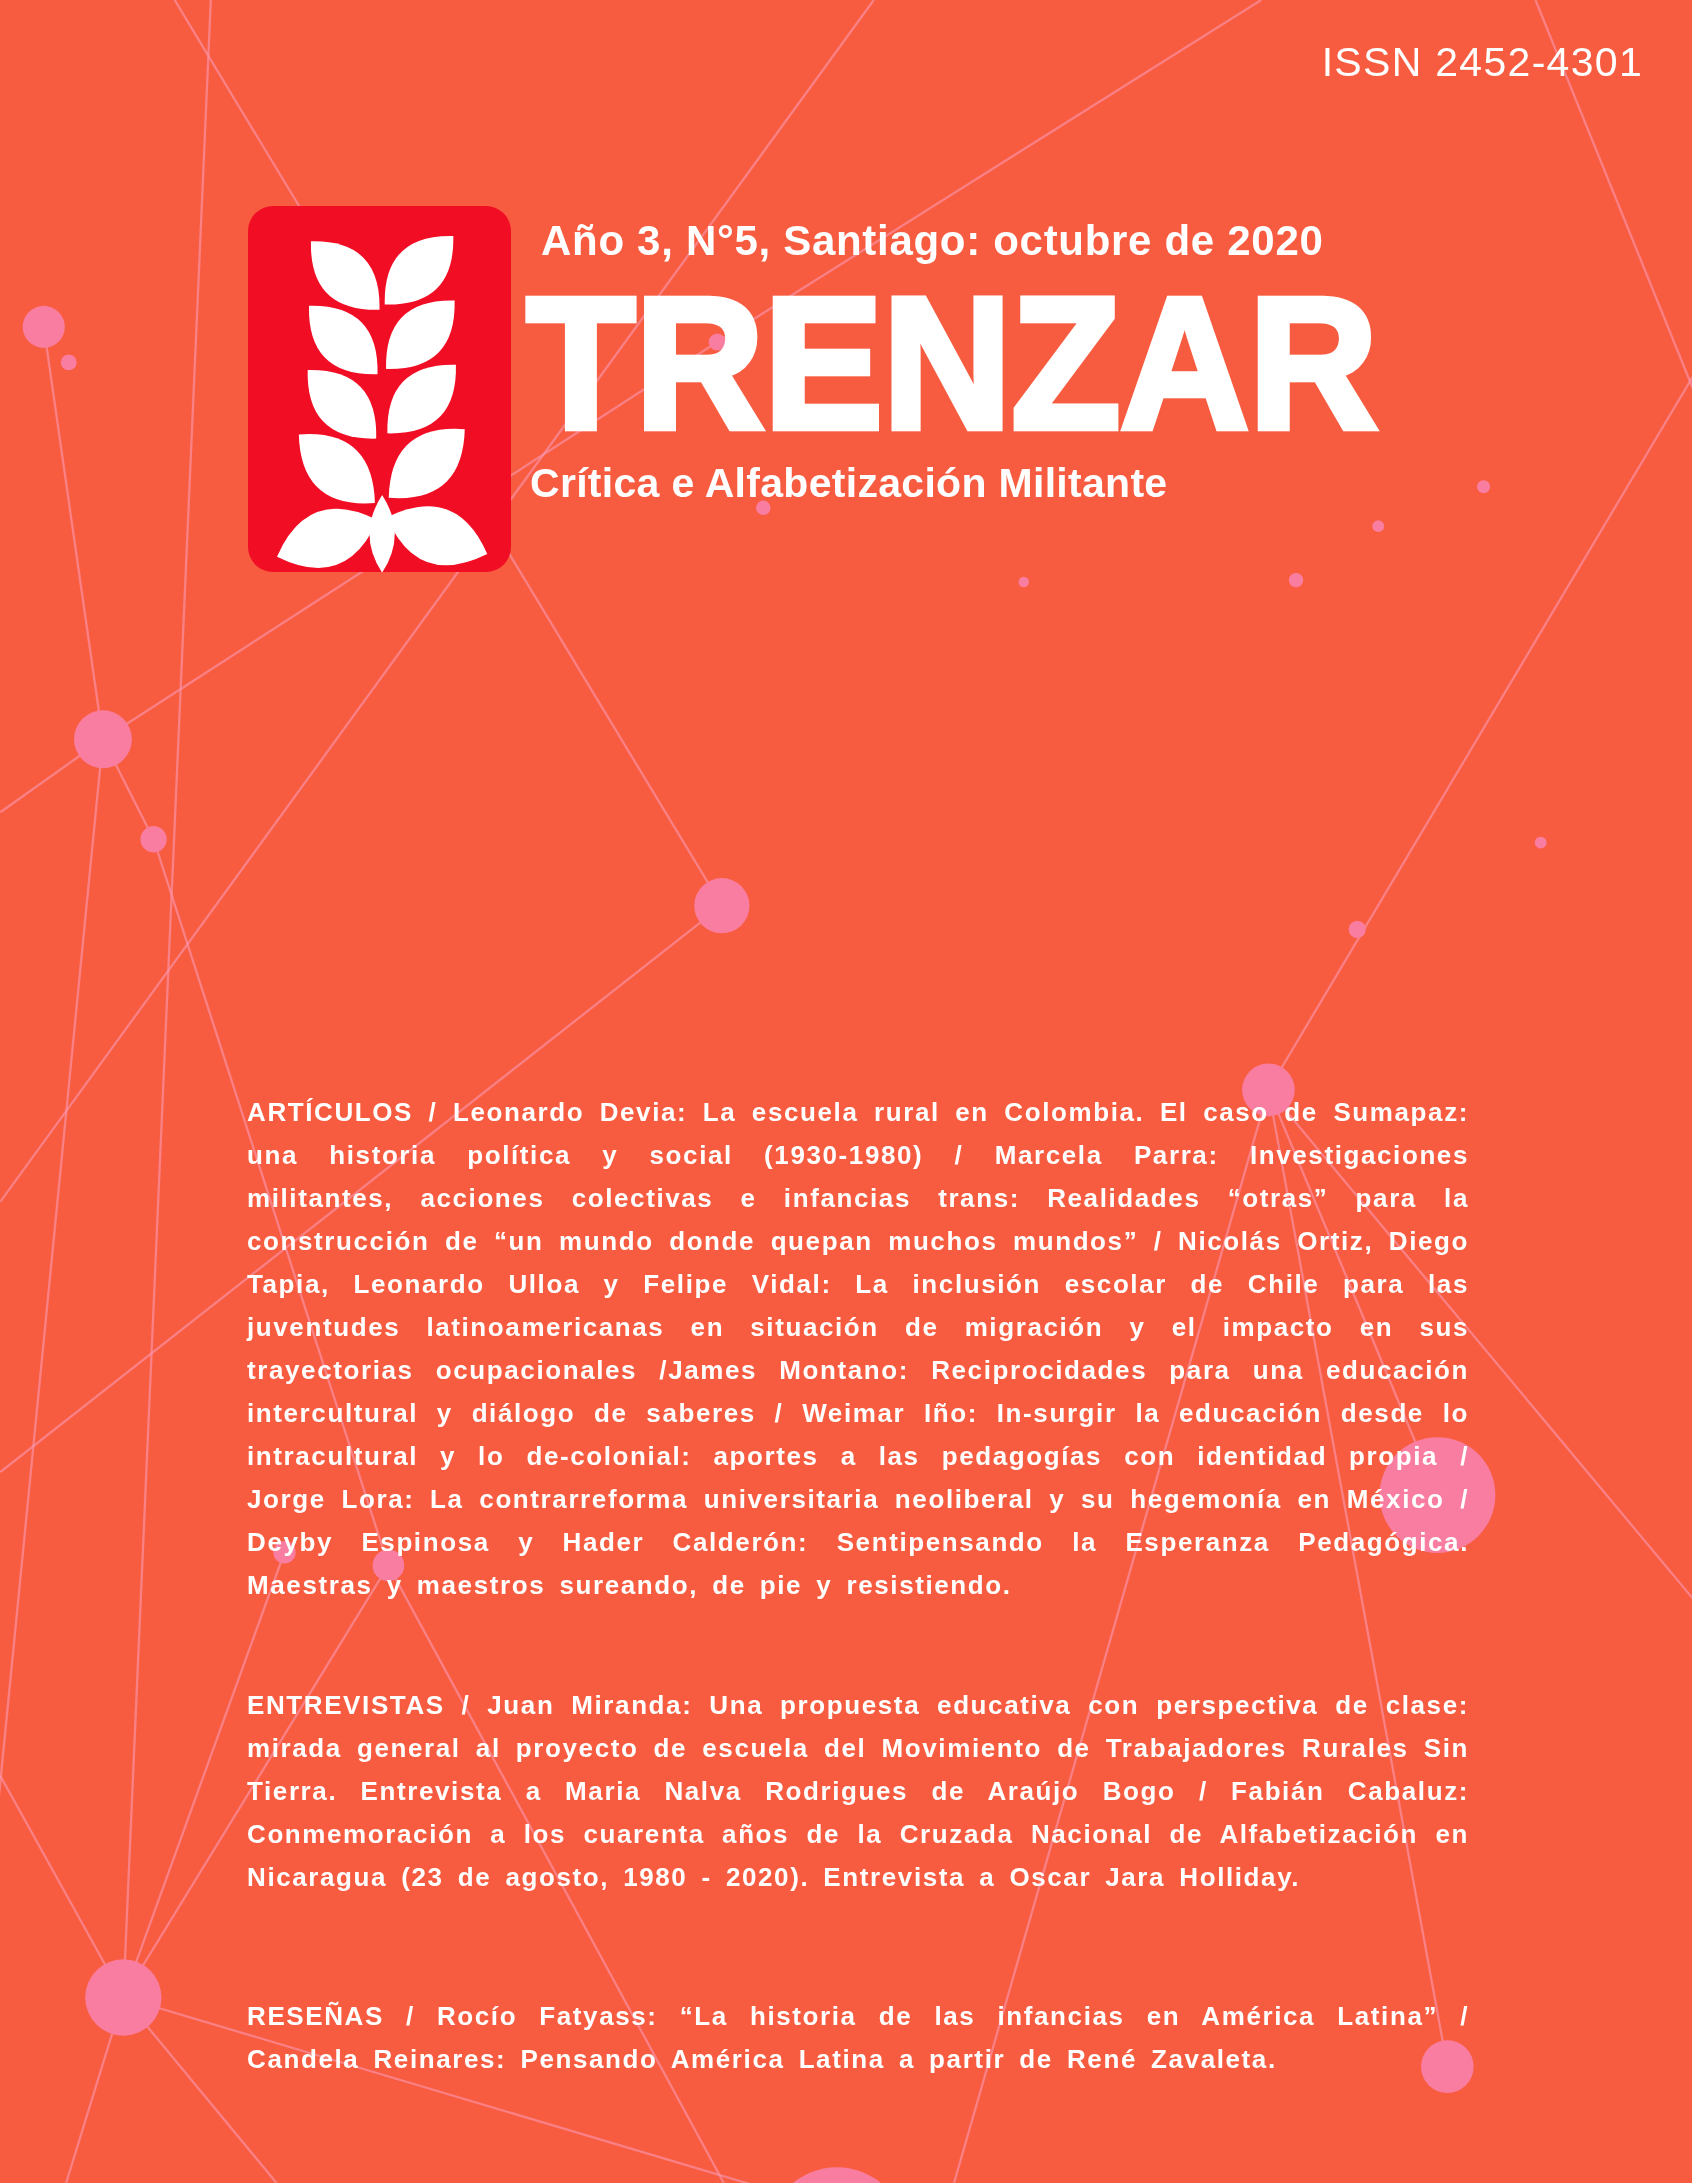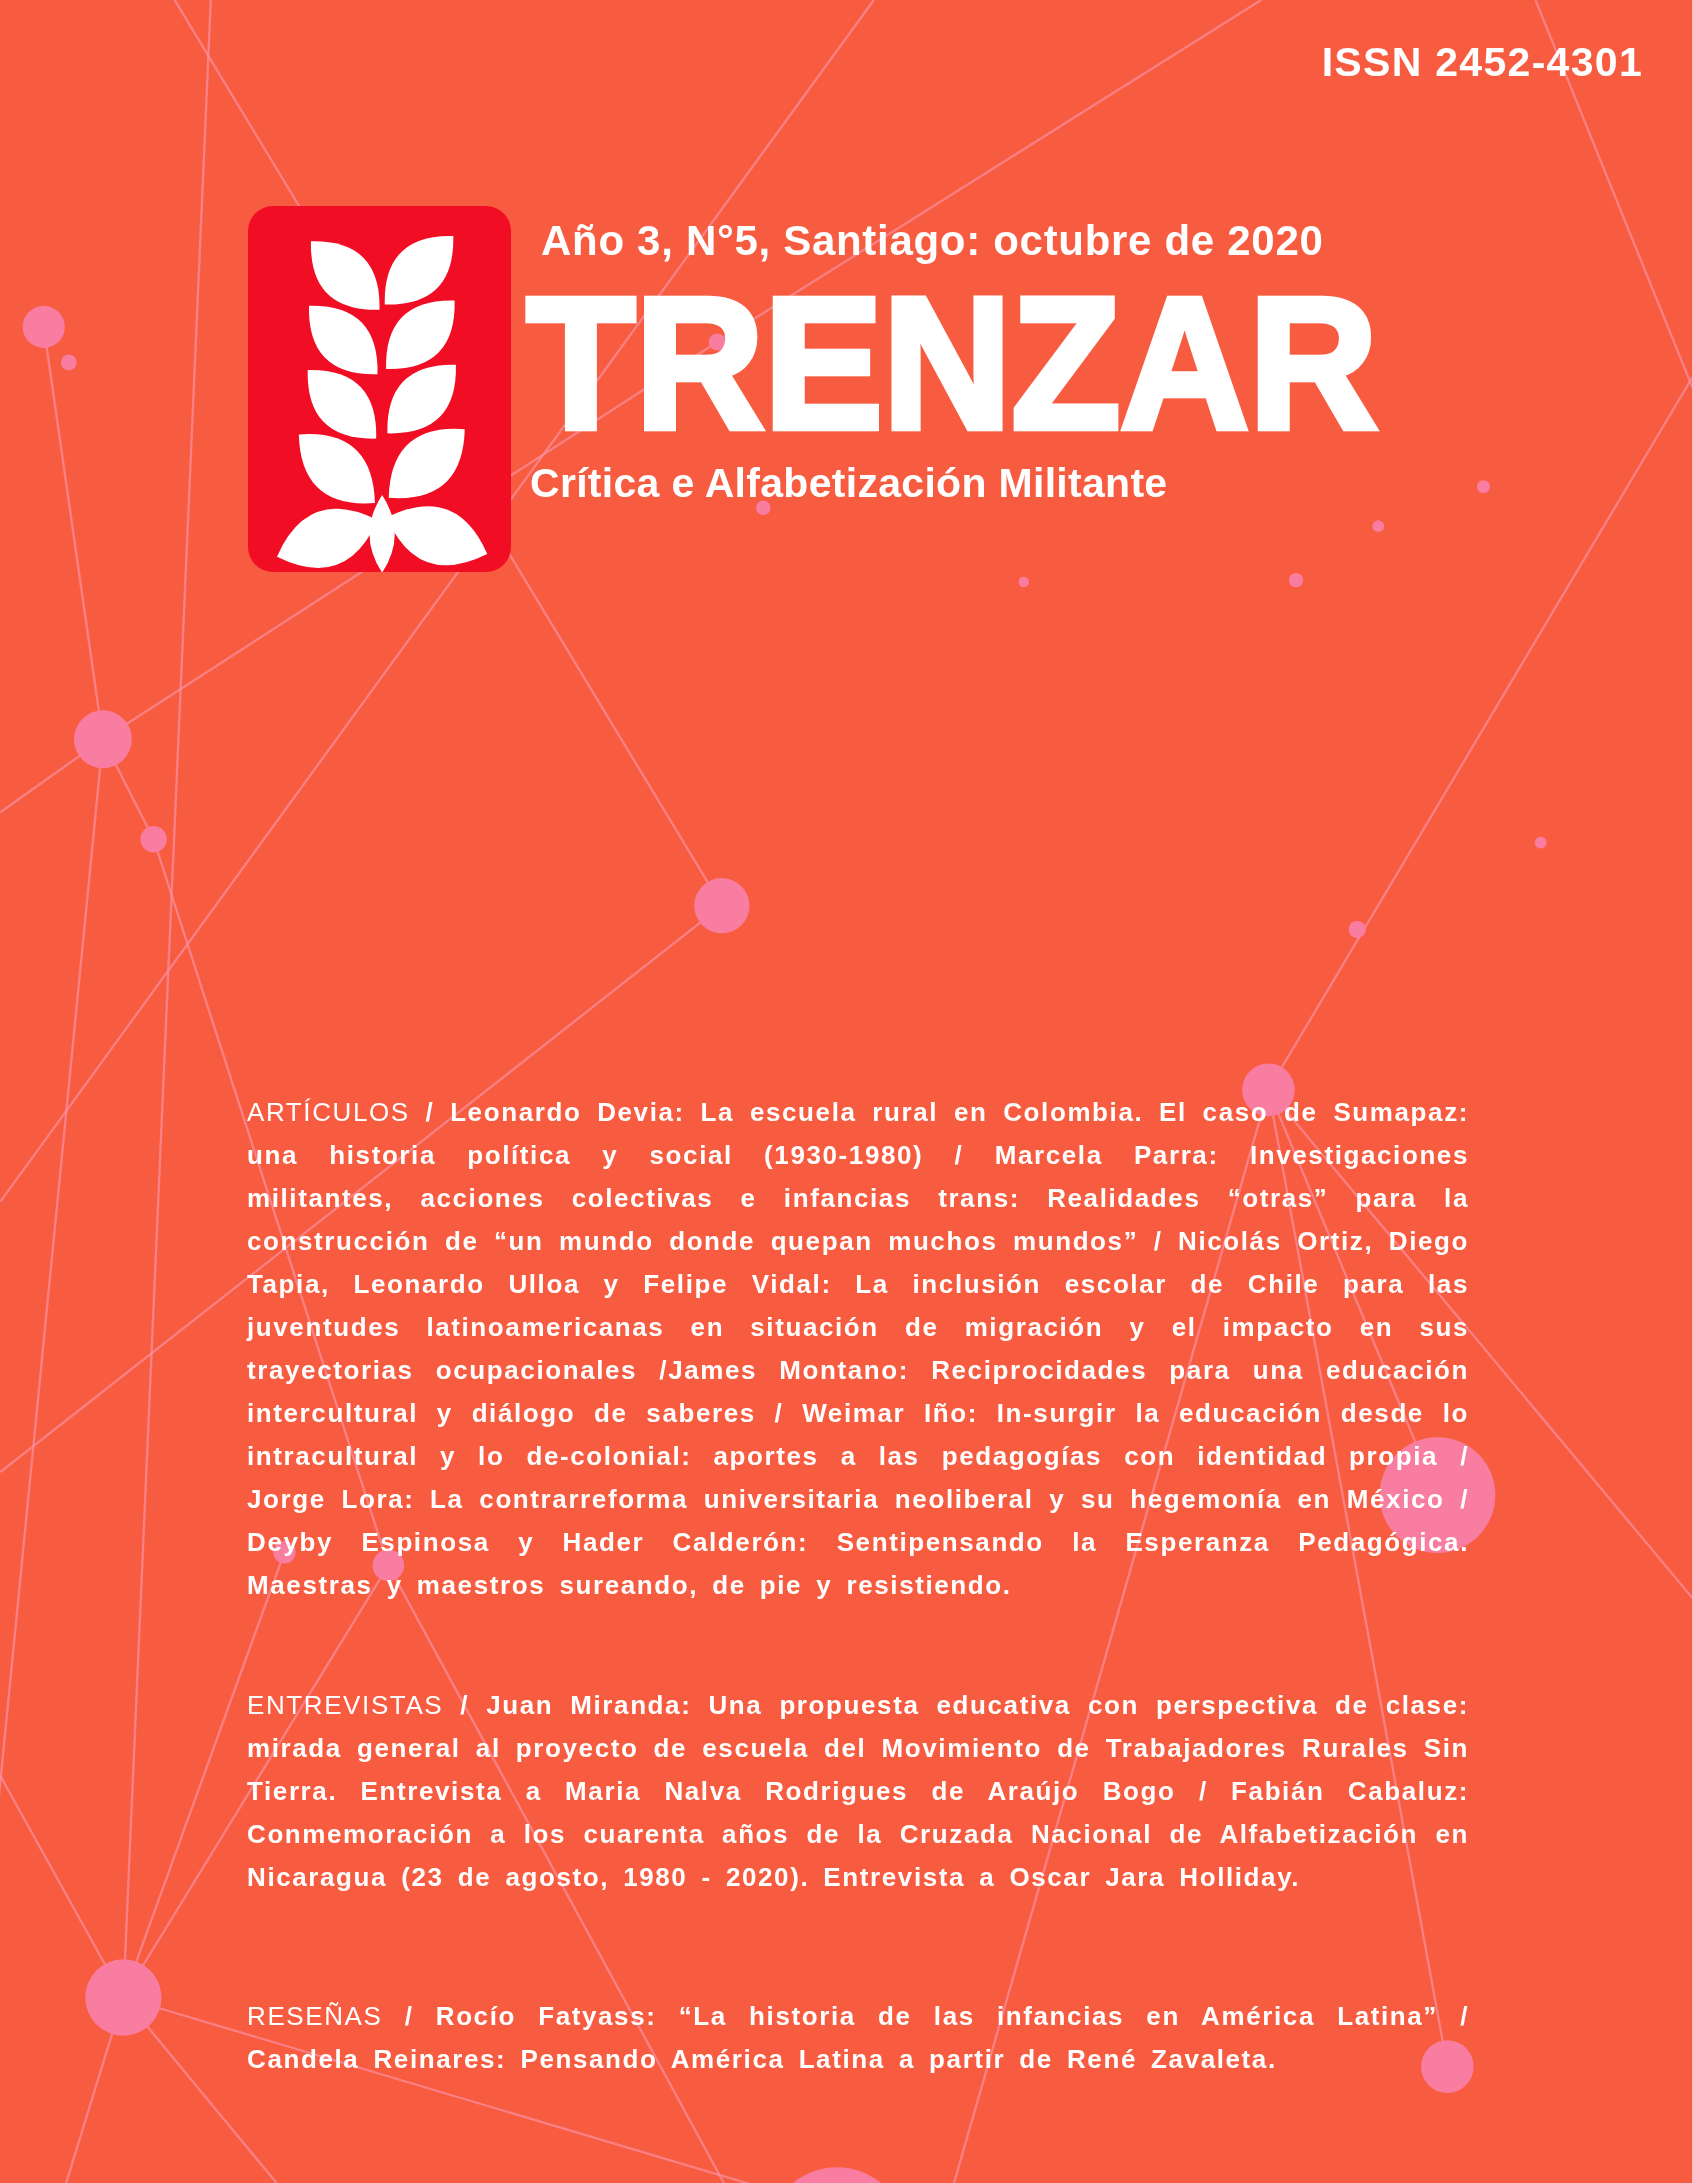--- a/index.html
+++ b/index.html
@@ -10,21 +10,21 @@
     overflow: hidden;
     position: relative;
     font-family: "Liberation Sans", "DejaVu Sans", sans-serif;
   }
   .decor {
     position: absolute; left: 0; top: 0;
     width: 1693px; height: 2183px;
   }
   .issn {
     position: absolute; top: 42px; right: 50px;
-    color: #FFFFFF; font-size: 41px; font-weight: 700;
+    color: #FFFFFF; font-size: 41px; font-weight: 400;
     letter-spacing: 1.3px; line-height: 1;
   }
   .logo-box {
     position: absolute; left: 248px; top: 206px;
     width: 263px; height: 366px;
     background: #F10D24;
     border-radius: 25px;
   }
   .logo-box svg { display: block; width: 263px; height: 366px; }
   .edition {
@@ -47,21 +47,21 @@
   .toc p {
     margin: 0;
     font-size: 26px; font-weight: 700;
     line-height: 43px;
     letter-spacing: 1.6px; word-spacing: 5.3px;
     text-align: justify; text-align-last: left;
   }
   .toc-articulos   { top: 1091px; }
   .toc-entrevistas { top: 1684px; }
   .toc-resenas     { top: 1987px; margin-top: 8px; }
-  .section-label { font-weight: 400; }
+  .section-label { font-weight: 700; }
 </style>
 </head>
 <body>
 
 <svg class="decor" viewBox="0 0 2573 3319" xmlns="http://www.w3.org/2000/svg">
   <g stroke="#FA96B0" stroke-opacity="0.62" stroke-width="3.5" fill="none">
     <polyline points="1917,0 1090,520 156,1124"></polyline>
     <line x1="156" y1="1124" x2="66" y2="497"></line>
     <line x1="156" y1="1124" x2="0" y2="1235"></line>
     <line x1="156" y1="1124" x2="-60" y2="3319"></line>

